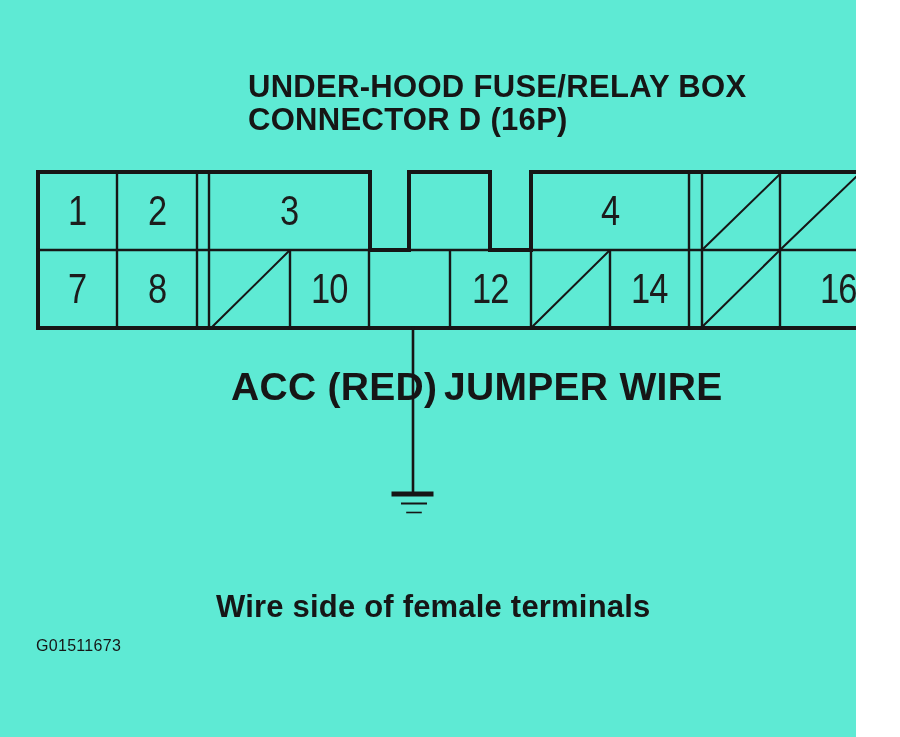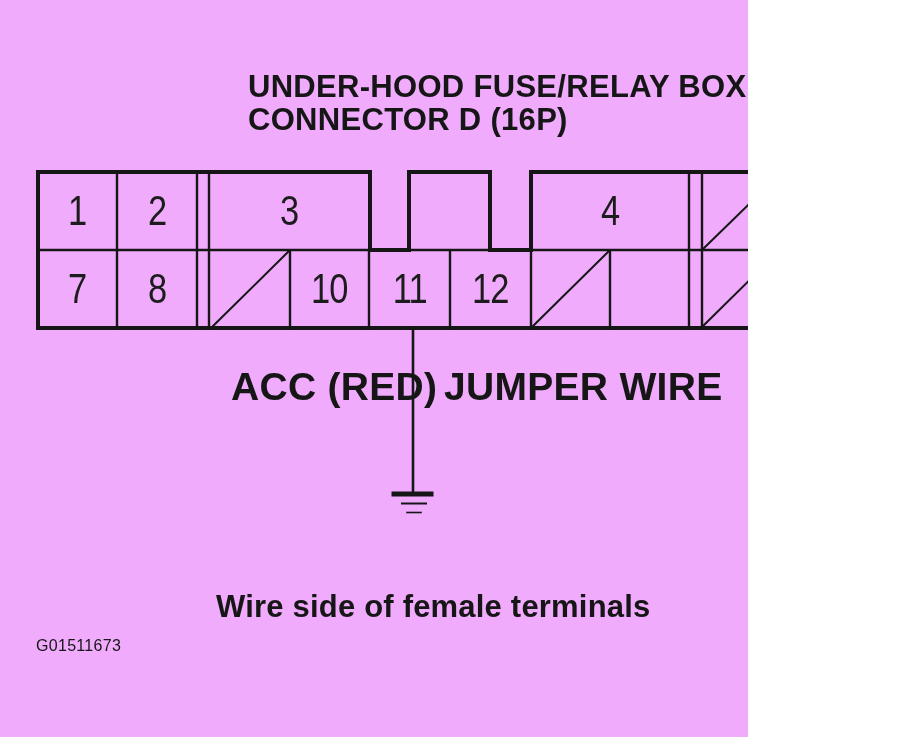--- a/index.html
+++ b/index.html
@@ -2,23 +2,23 @@
 <html><head>
 <meta charset="utf-8">
 <style>
   html, body {
     margin: 0;
     padding: 0;
     background: #ffffff;
   }
   .page {
     position: relative;
-    width: 748px;
+    width: 856px;
     height: 737px;
-    background: #f0abfc;
+    background: #5eead4;
     font-family: "Liberation Sans", sans-serif;
     color: #161616;
     overflow: hidden;
   }
   .diagram-svg {
     position: absolute;
     left: 0;
     top: 0;
   }
   .title {
@@ -131,25 +131,25 @@
 
   <div class="pin" style="left:38px;  top:250px; width:79px;  height:78px;">
       <span>7</span>
     </div>
   <div class="pin" style="left:117px; top:250px; width:80px;  height:78px;">
       <span>8</span>
     </div>
   <div class="pin" style="left:290px; top:250px; width:79px;  height:78px;">
       <span>10</span>
     </div>
-  <div class="pin" style="left:369px; top:250px; width:81px;  height:78px;">
-      <span>11</span>
-    </div>
   <div class="pin" style="left:450px; top:250px; width:81px;  height:78px;">
       <span>12</span>
+    </div>
+  <div class="pin" style="left:610px; top:250px; width:79px;  height:78px;">
+      <span>14</span>
     </div>
   <div class="pin" style="left:780px; top:250px; width:80px;  height:78px;padding-left:18px;">
       <span>16</span>
     </div>
 
   <div class="wire-label acc">ACC (RED)</div>
   <div class="wire-label jumper">JUMPER WIRE</div>
 
   <div class="caption">Wire side of female terminals</div>
   <div class="figure-id">G01511673</div>

